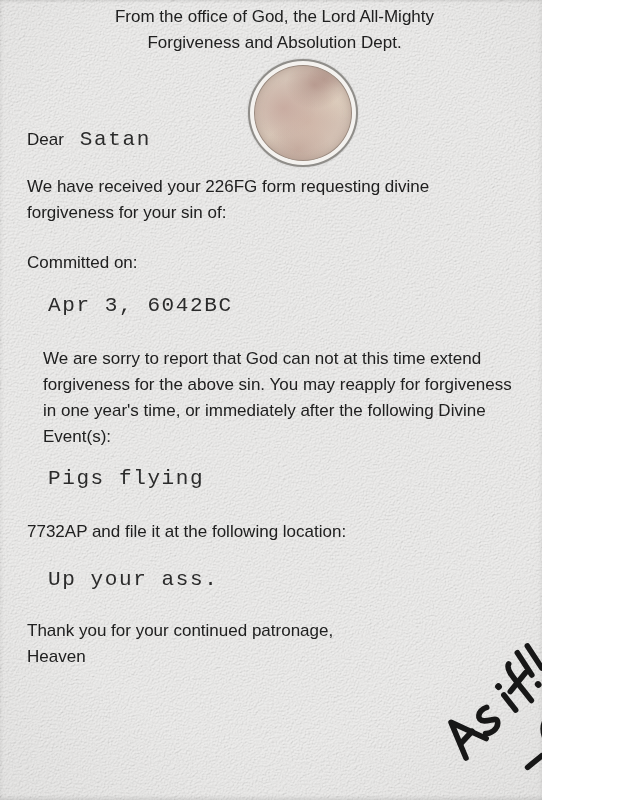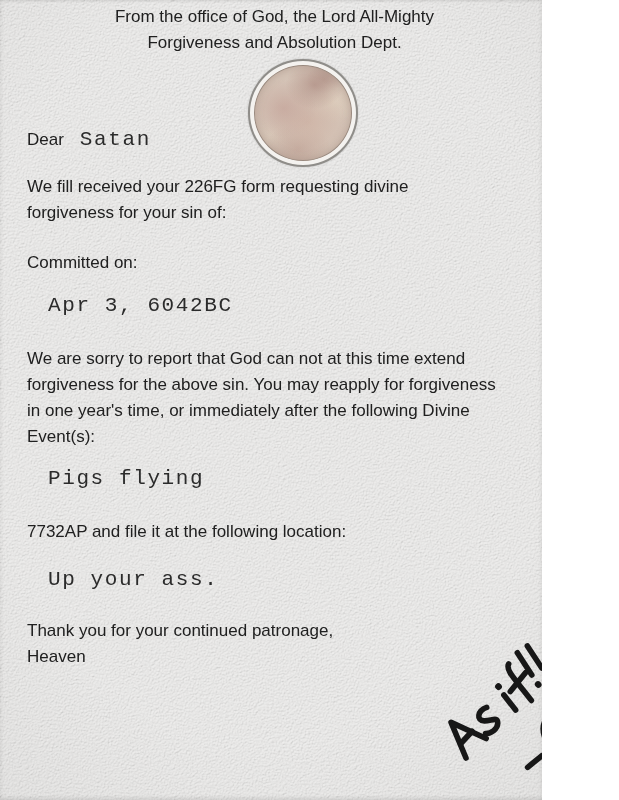--- a/index.html
+++ b/index.html
@@ -67,21 +67,21 @@
     color: #2b2b2b;
   }
   .recipient { margin-left: 16px; }
 
   .para .line { white-space: nowrap; }
   .p-received  { margin-top: 21px; }
   .fill        { padding-left: 21px; line-height: 26px; white-space: nowrap; }
   .fill-sin    { margin-top: 18px; }
   .p-committed { margin-top: 24px; }
   .fill-date   { margin-top: 17px; }
-  .p-denial    { margin-top: 27px; }
+  .p-denial    { margin-top: 27px; margin-left: 16px; }
   .fill-event  { margin-top: 16px; }
   .p-appeal    { margin-top: 27px; }
   .fill-loc    { margin-top: 22px; }
   .p-closing   { margin-top: 25px; }
 
   .annotation {
     position: absolute; z-index: 3;
     left: 420px; top: 598px;
     width: 200px; height: 202px;
   }
@@ -122,21 +122,21 @@
     <div class="header">
       <div class="h-line">From the office of God, the Lord All-Mighty</div>
       <div class="h-line">Forgiveness and Absolution Dept.</div>
     </div>
 
     <div class="salutation">
       <span>Dear</span><span class="tw recipient">Satan</span>
     </div>
 
     <div class="para p-received">
-      <div class="line">We fill received your 226FG form requesting divine</div>
+      <div class="line">We have received your 226FG form requesting divine</div>
       <div class="line">forgiveness for your sin of:</div>
     </div>
 
 
     <div class="para p-committed">
       <div class="line">Committed on:</div>
     </div>
 
     <div class="fill tw fill-date">Apr 3, 6042BC</div>
 

